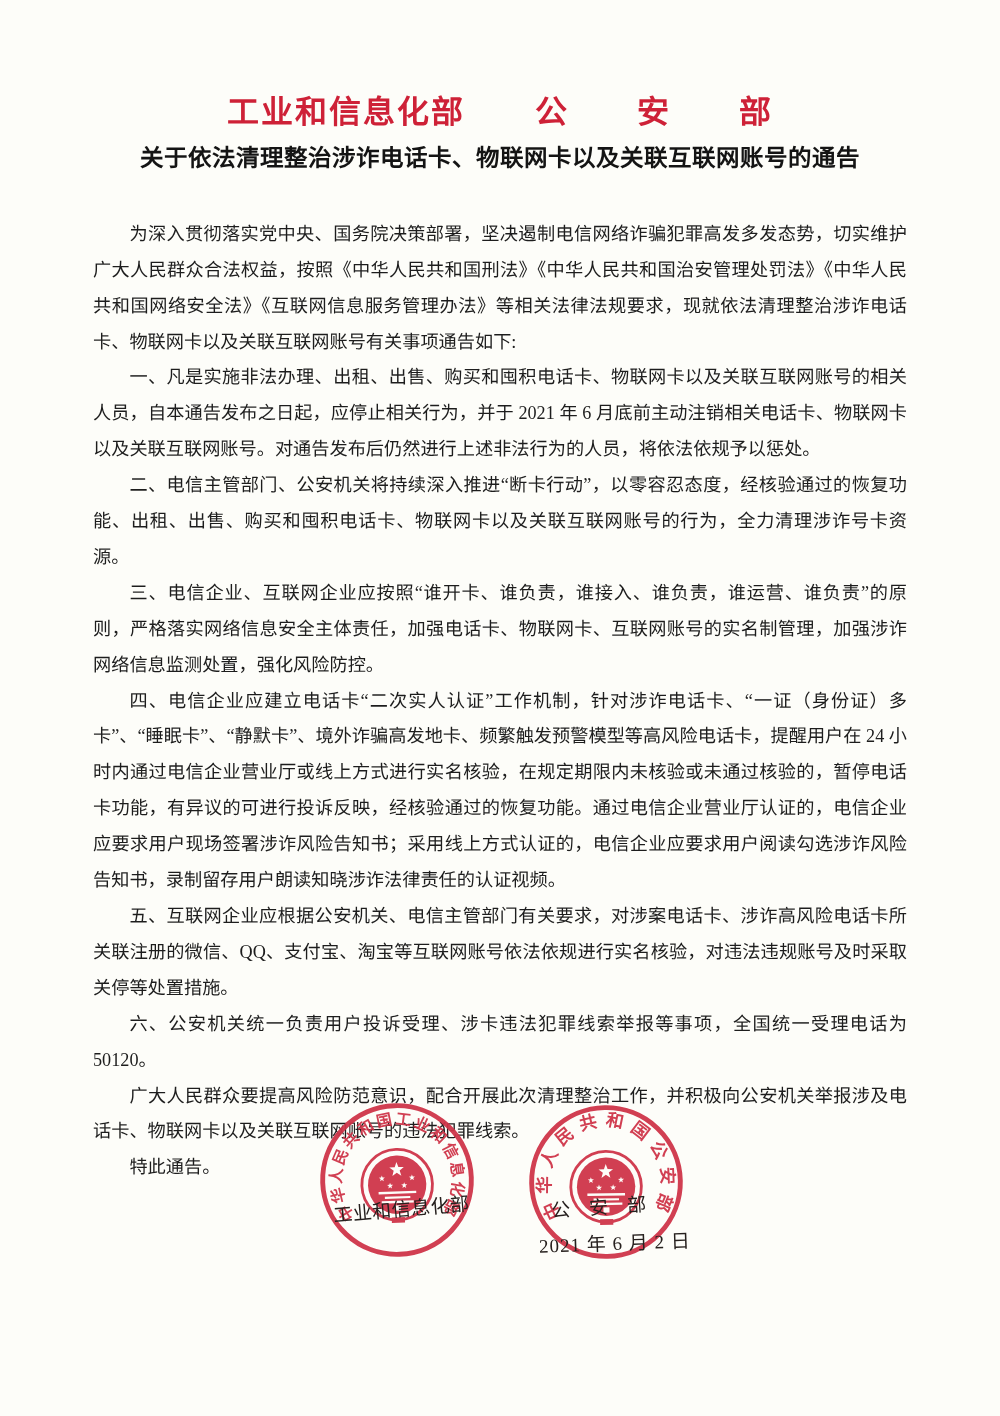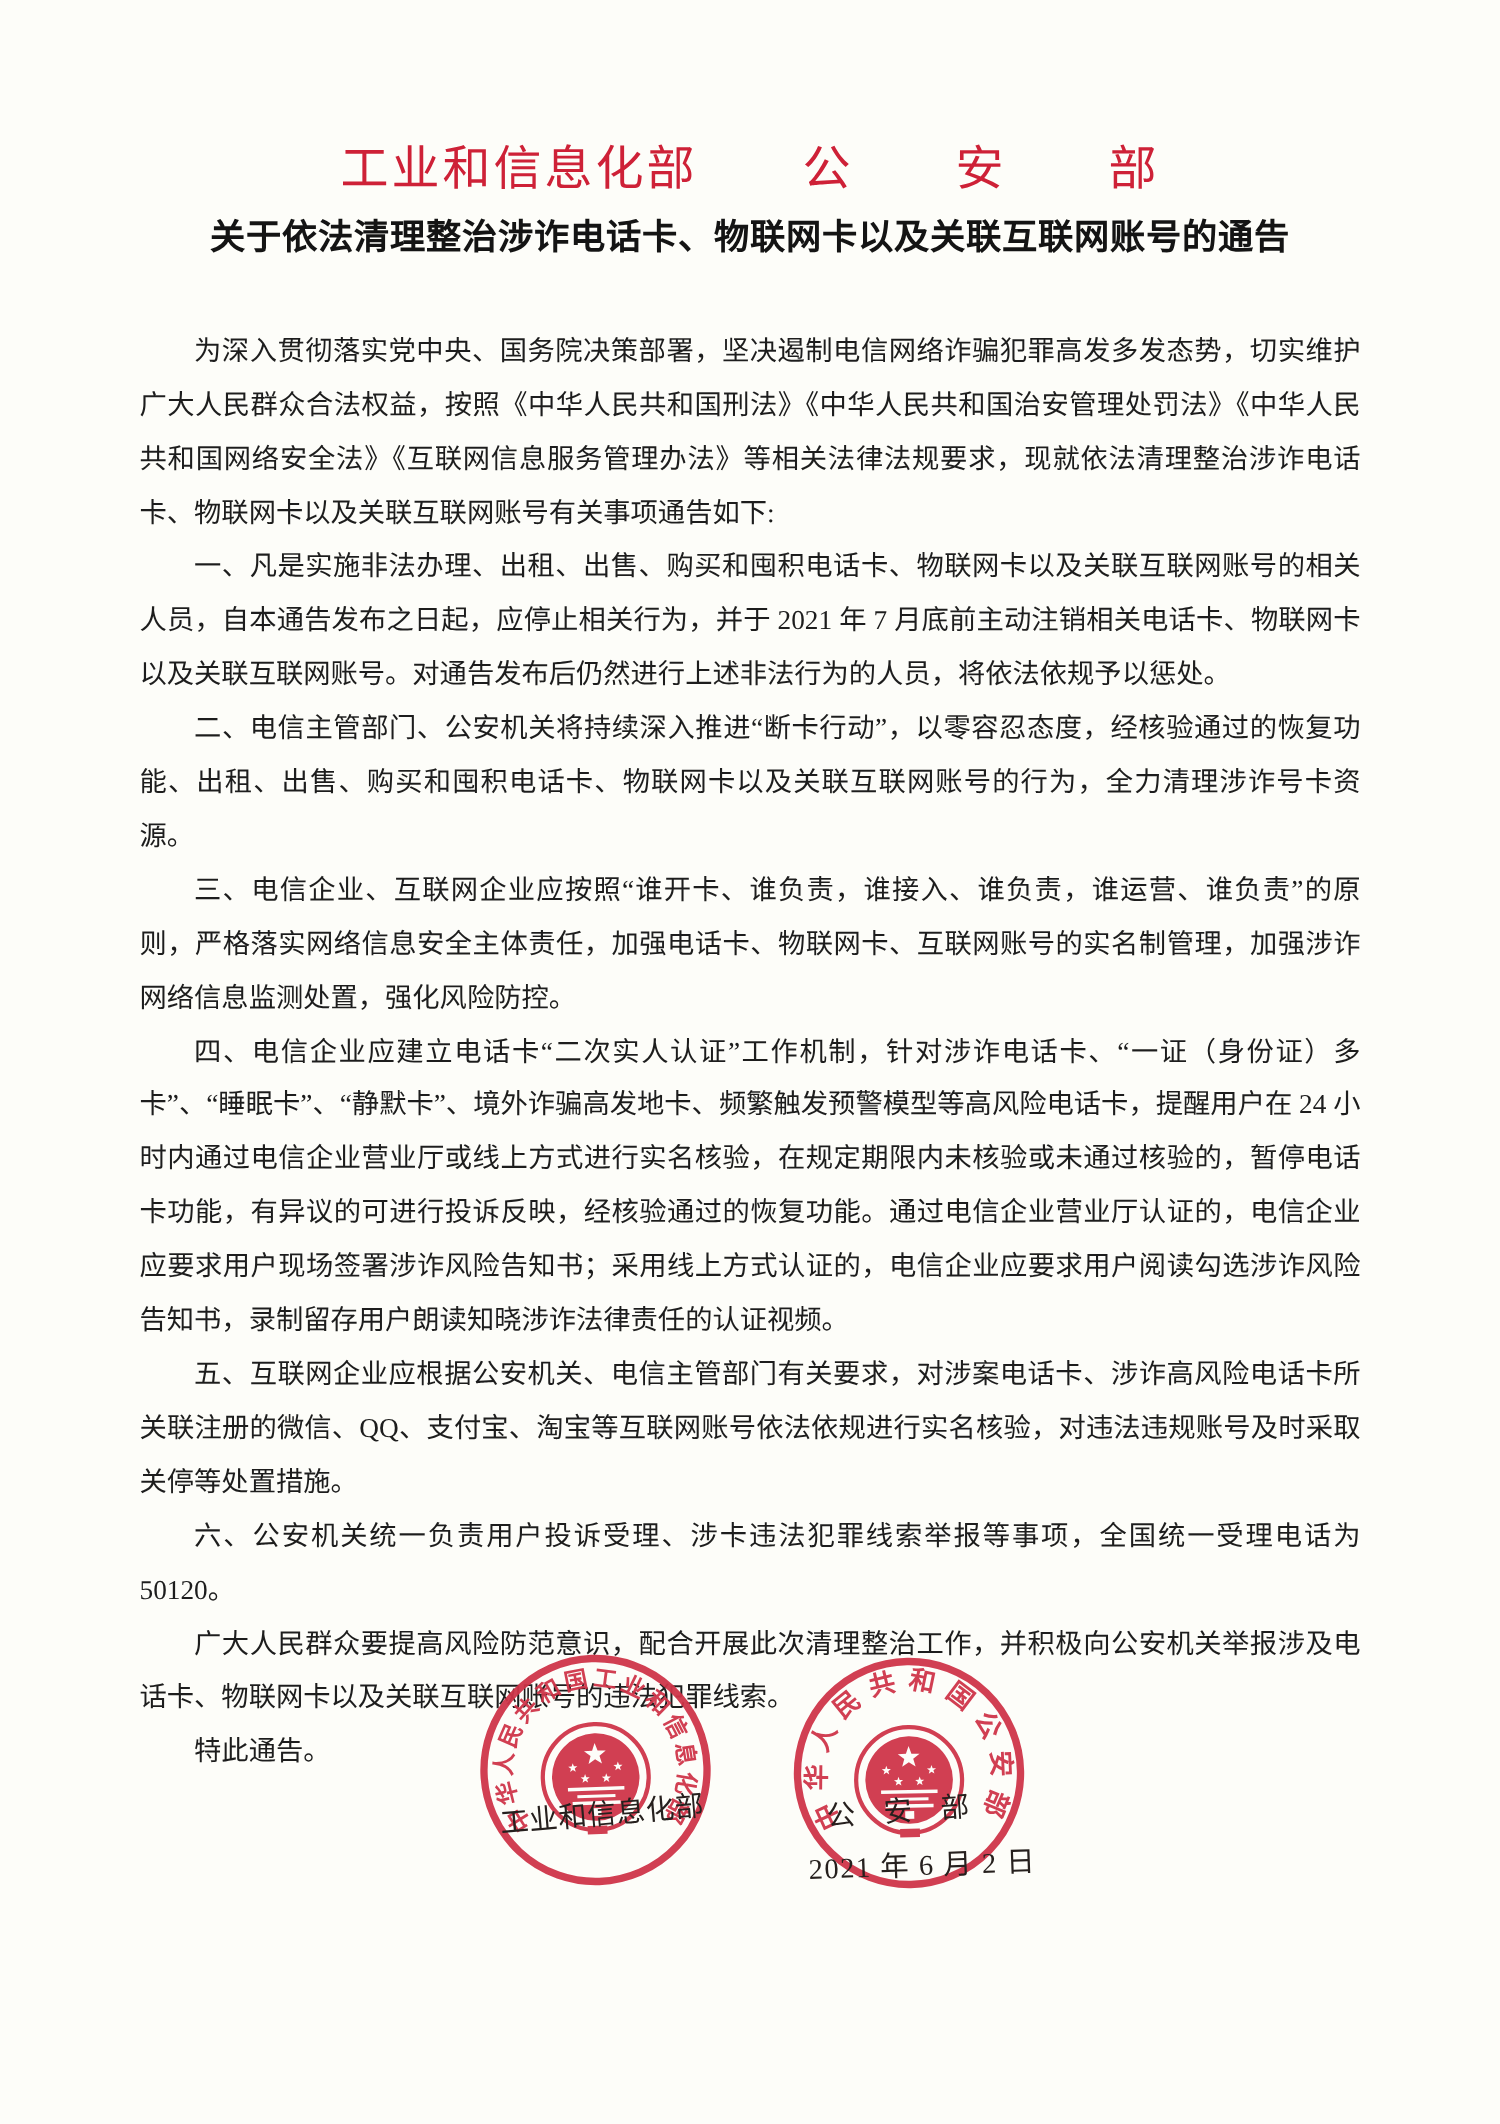--- a/index.html
+++ b/index.html
@@ -1,21 +1,21 @@
 <!DOCTYPE html>
 <html lang="zh-CN"><head>
 <meta charset="utf-8">
 <style>
   html,body{margin:0;padding:0;background:#fdfdf9;}
   .photo{
     position:relative;width:1000px;height:1416px;background:#fdfdf9;
     font-family:"Liberation Serif","DejaVu Serif",serif;color:#212121;overflow:hidden;
   }
   .masthead{
-    padding-top:94px;text-align:center;color:#ce2137;font-weight:normal;
+    padding-top:94px;text-align:center;color:#ce2137;font-weight:bold;
     font-size:32px;line-height:1.15;letter-spacing:2px;white-space:nowrap;
   }
   .m-right{margin-left:70px;}
   .doc-title{
     margin:8px 0 0;text-align:center;font-size:23.5px;font-weight:bold;
     letter-spacing:.5px;color:#141414;
   }
   .body{
     width:814px;margin:44px auto 0;font-size:18.2px;line-height:35.9px;
     text-align:justify;color:#1d1d1d;font-family:Liberation Serif, serif;
@@ -35,21 +35,21 @@
 <div class="photo">
 
   <header class="masthead">
     <span class="m-left">工业和信息化部</span><span class="m-right">公　　安　　部</span>
   </header>
 
   <h1 class="doc-title">关于依法清理整治涉诈电话卡、物联网卡以及关联互联网账号的通告</h1>
 
   <main class="body">
     <p>为深入贯彻落实党中央、国务院决策部署，坚决遏制电信网络诈骗犯罪高发多发态势，切实维护广大人民群众合法权益，按照《中华人民共和国刑法》《中华人民共和国治安管理处罚法》《中华人民共和国网络安全法》《互联网信息服务管理办法》等相关法律法规要求，现就依法清理整治涉诈电话卡、物联网卡以及关联互联网账号有关事项通告如下:</p>
-    <p>一、凡是实施非法办理、出租、出售、购买和囤积电话卡、物联网卡以及关联互联网账号的相关人员，自本通告发布之日起，应停止相关行为，并于 2021 年 7 月底前主动注销相关电话卡、物联网卡以及关联互联网账号。对通告发布后仍然进行上述非法行为的人员，将依法依规予以惩处。</p>
+    <p>一、凡是实施非法办理、出租、出售、购买和囤积电话卡、物联网卡以及关联互联网账号的相关人员，自本通告发布之日起，应停止相关行为，并于 2021 年 6 月底前主动注销相关电话卡、物联网卡以及关联互联网账号。对通告发布后仍然进行上述非法行为的人员，将依法依规予以惩处。</p>
     <p>二、电信主管部门、公安机关将持续深入推进“断卡行动”，以零容忍态度，经核验通过的恢复功能、出租、出售、购买和囤积电话卡、物联网卡以及关联互联网账号的行为，全力清理涉诈号卡资源。</p>
     <p>三、电信企业、互联网企业应按照“谁开卡、谁负责，谁接入、谁负责，谁运营、谁负责”的原则，严格落实网络信息安全主体责任，加强电话卡、物联网卡、互联网账号的实名制管理，加强涉诈网络信息监测处置，强化风险防控。</p>
     <p>四、电信企业应建立电话卡“二次实人认证”工作机制，针对涉诈电话卡、“一证（身份证）多卡”、“睡眠卡”、“静默卡”、境外诈骗高发地卡、频繁触发预警模型等高风险电话卡，提醒用户在 24 小时内通过电信企业营业厅或线上方式进行实名核验，在规定期限内未核验或未通过核验的，暂停电话卡功能，有异议的可进行投诉反映，经核验通过的恢复功能。通过电信企业营业厅认证的，电信企业应要求用户现场签署涉诈风险告知书；采用线上方式认证的，电信企业应要求用户阅读勾选涉诈风险告知书，录制留存用户朗读知晓涉诈法律责任的认证视频。</p>
     <p>五、互联网企业应根据公安机关、电信主管部门有关要求，对涉案电话卡、涉诈高风险电话卡所关联注册的微信、QQ、支付宝、淘宝等互联网账号依法依规进行实名核验，对违法违规账号及时采取关停等处置措施。</p>
     <p>六、公安机关统一负责用户投诉受理、涉卡违法犯罪线索举报等事项，全国统一受理电话为 50120。</p>
     <p>广大人民群众要提高风险防范意识，配合开展此次清理整治工作，并积极向公安机关举报涉及电话卡、物联网卡以及关联互联网账号的违法犯罪线索。</p>
     <p>特此通告。</p>
   </main>
 
   <div class="seal seal-left">

